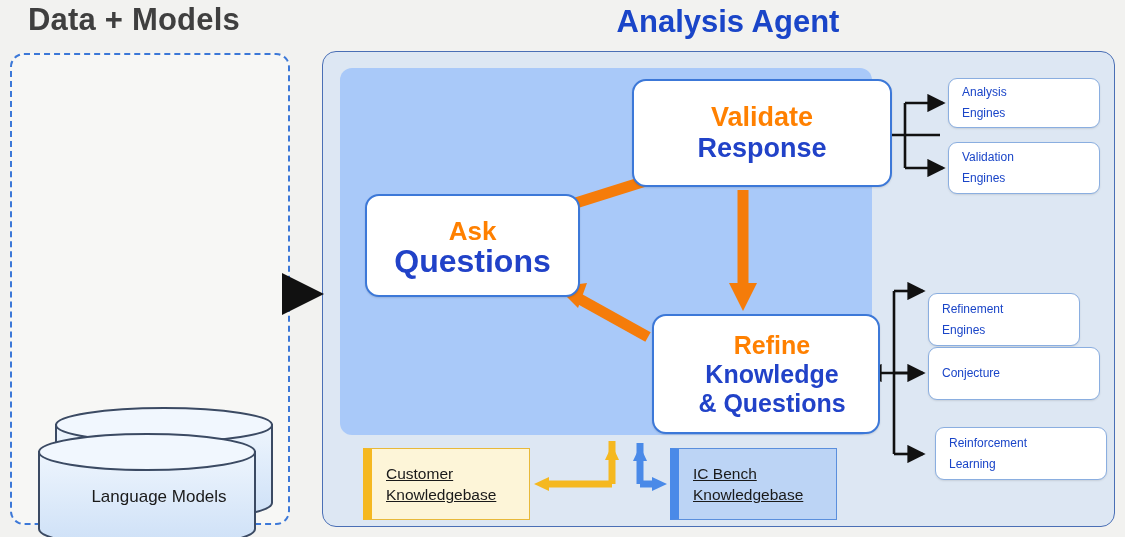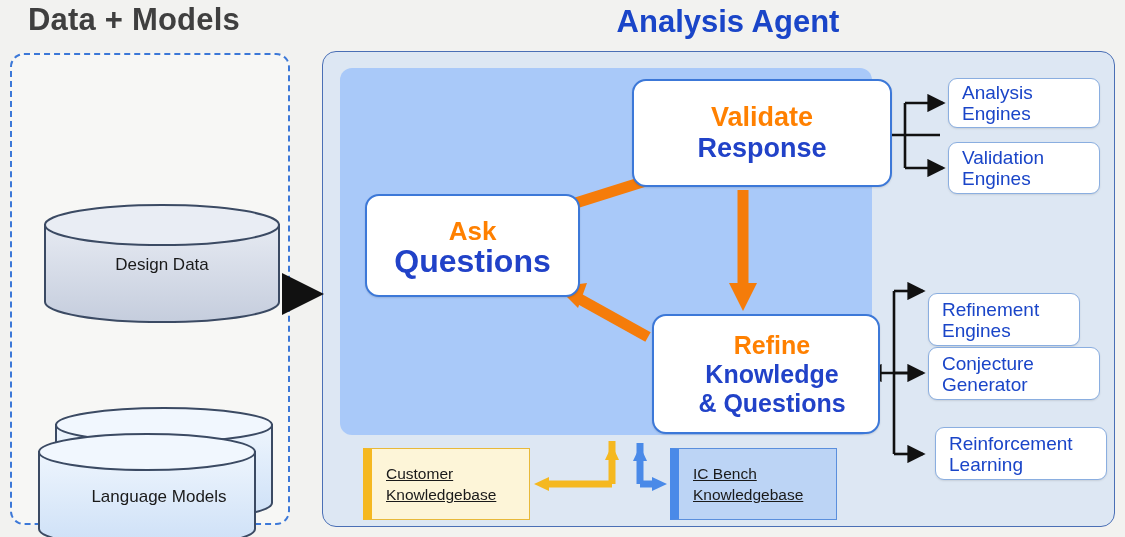--- a/index.html
+++ b/index.html
@@ -93,21 +93,21 @@
   .engine {
     background: #ffffff;
     border: 1.5px solid #8aaee0;
     border-radius: 9px;
     box-sizing: border-box;
     display: flex;
     flex-direction: column;
     justify-content: center;
     padding-left: 13px;
     color: #1a45c8;
-    font-size: 19px;
+    font-size: 12px;
     line-height: 21px;
     box-shadow: 0 1px 2px rgba(0,0,0,.10);
   }
   #analysis-engines   { left: 948px; top: 78px;  width: 152px; height: 50px; }
   #validation-engines { left: 948px; top: 142px; width: 152px; height: 52px; }
   #refinement-engines { left: 928px; top: 265px; width: 152px; height: 53px; margin-top: 28px; }
   #conjecture-generator { left: 928px; top: 347px; width: 172px; height: 53px; }
   #reinforcement-learning { left: 928px; top: 427px; width: 172px; height: 53px; margin-left: 7px; }
 
   
@@ -134,33 +134,20 @@
 </style>
 </head>
 <body>
 
 <div class="stage">
 
   <div class="abs" id="left-title">Data + Models</div>
 
   <div class="abs" id="data-models-panel">
 
-    <div class="cyl" id="design-data-cyl">
-      <svg width="238" height="121" viewBox="0 0 238 121">
-        <defs>
-          <linearGradient id="gGray" x1="0" y1="0" x2="0" y2="1">
-            <stop offset="0" stop-color="#e6eaf2"></stop>
-            <stop offset="1" stop-color="#c5cddd"></stop>
-          </linearGradient>
-        </defs>
-        <path d="M2,22 L2,99 A117,20 0 0 0 236,99 L236,22 Z" fill="url(#gGray)" stroke="#3b4a63" stroke-width="2"></path>
-        <ellipse cx="119" cy="22" rx="117" ry="20" fill="#e9edf4" stroke="#3b4a63" stroke-width="2"></ellipse>
-      </svg>
-      <div class="cyl-label" id="design-data-label">Design  Data</div>
-    </div>
 
     <div class="cyl" id="language-models-cyl">
       <svg width="250" height="150" viewBox="0 0 250 150">
         <defs>
           <linearGradient id="gBlue" x1="0" y1="0" x2="0" y2="1">
             <stop offset="0" stop-color="#eef5fd"></stop>
             <stop offset="1" stop-color="#cde0f7"></stop>
           </linearGradient>
         </defs>
 
@@ -266,21 +253,20 @@
   <div class="abs engine" id="validation-engines">
     <div>Validation</div>
     <div>Engines</div>
   </div>
   <div class="abs engine" id="refinement-engines">
     <div>Refinement</div>
     <div>Engines</div>
   </div>
   <div class="abs engine" id="conjecture-generator">
     <div>Conjecture</div>
-    <div>Generator</div>
   </div>
   <div class="abs engine" id="reinforcement-learning">
     <div>Reinforcement</div>
     <div>Learning</div>
   </div>
 
   <div class="abs kb" id="customer-kb">
     <div>Customer</div>
     <div>Knowledgebase</div>
   </div>

